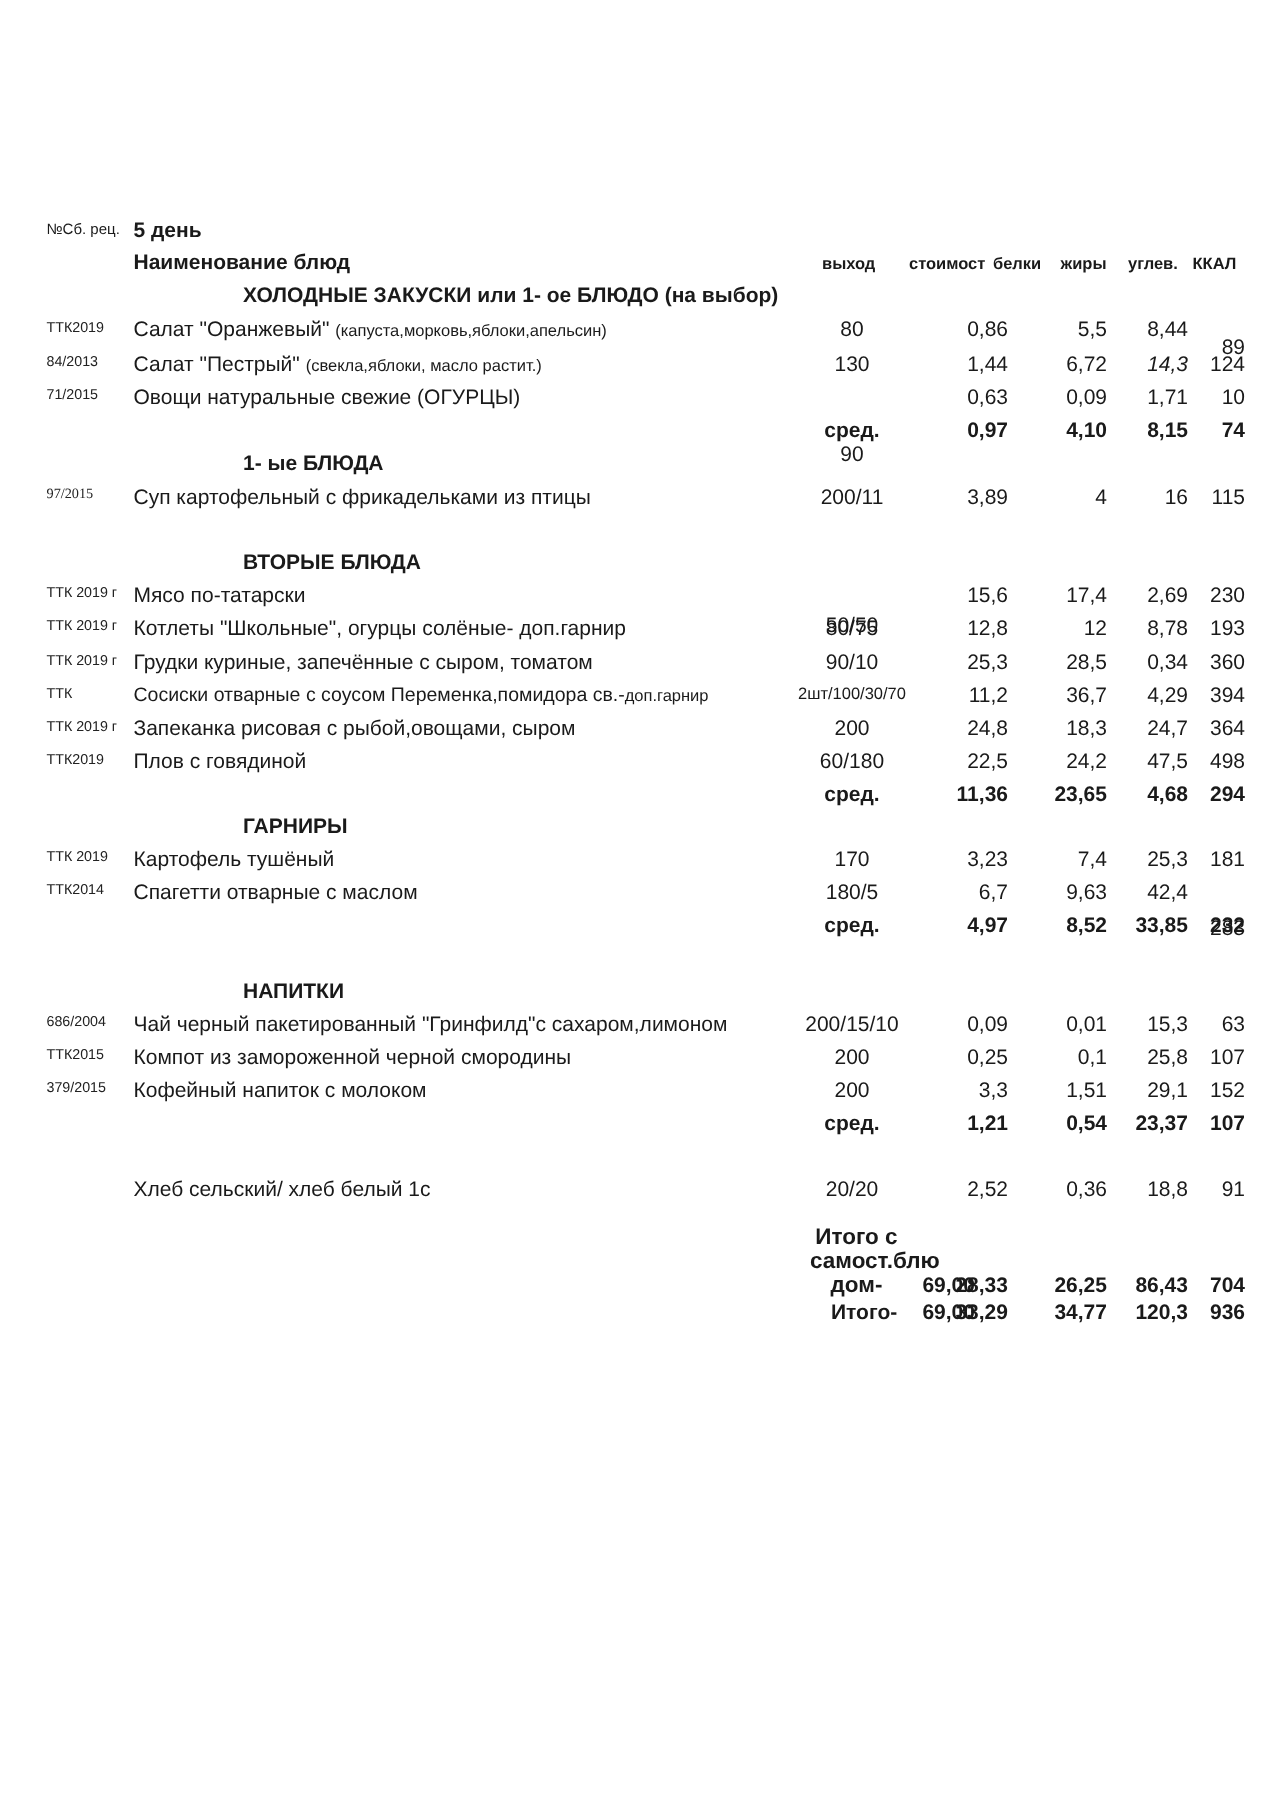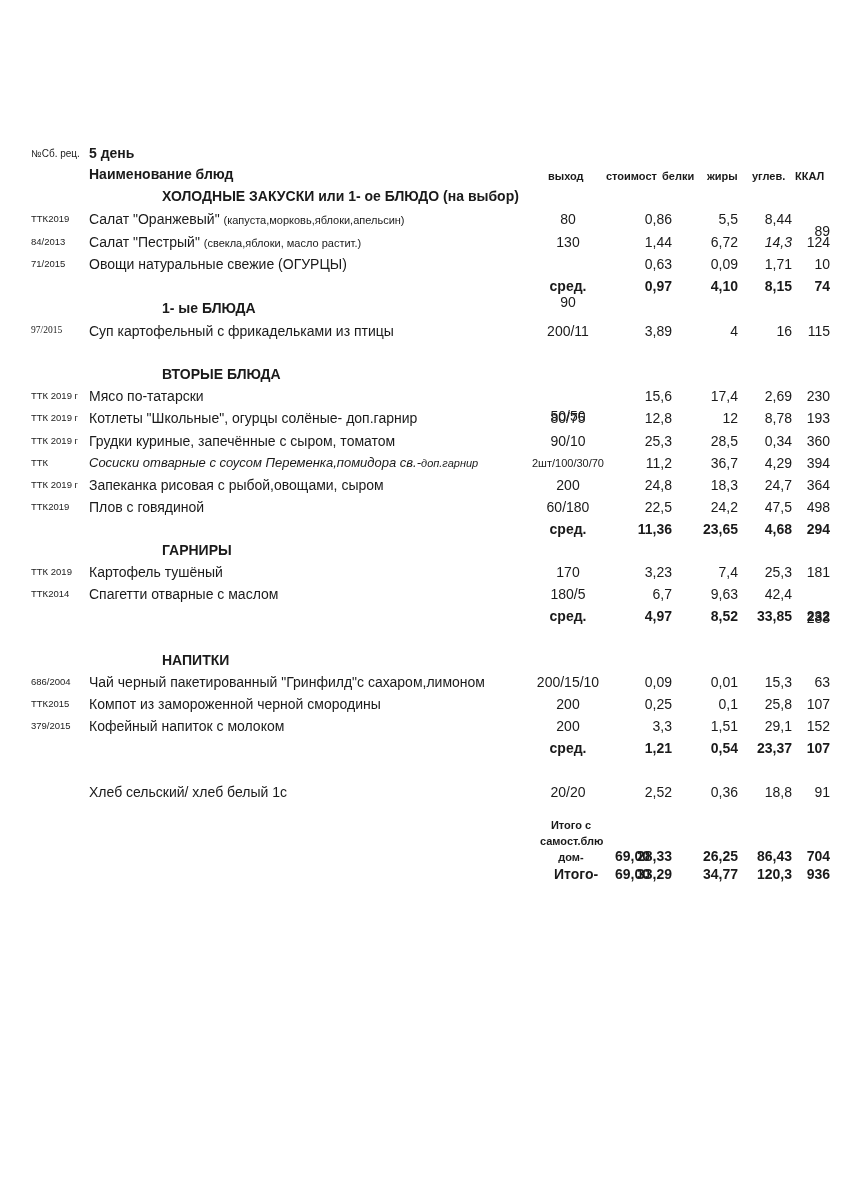--- a/index.html
+++ b/index.html
@@ -104,21 +104,21 @@
   <div class="ref" style="top:435px;">ТТК 2019 г</div>
   <div class="name" style="top:433px;">Грудки куриные, запечённые с сыром, томатом</div>
   <div class="out" style="top:433px;">90/10</div>
   <div class="c cbw" style="top:433px;">25,3</div>
   <div class="c cz" style="top:433px;">28,5</div>
   <div class="c cu" style="top:433px;">0,34</div>
   <div class="c ck" style="top:433px;">360</div>
 </div>
 <div>
   <div class="ref" style="top:457px;">ТТК</div>
-  <div class="name" style="top:455px;font-size:13px;font-style:italic;"><span>Сосиски отварные с соусом Переменка,помидора св.-</span><small>доп.гарнир</small></div>
+  <div class="name" style="top:455px;font-size:13px;"><span>Сосиски отварные с соусом Переменка,помидора св.-</span><small>доп.гарнир</small></div>
   <div class="out" style="top:457px;font-size:11px;">2шт/100/30/70</div>
   <div class="c cbw" style="top:455px;">11,2</div>
   <div class="c cz" style="top:455px;">36,7</div>
   <div class="c cu" style="top:455px;">4,29</div>
   <div class="c ck" style="top:455px;">394</div>
 </div>
 <div>
   <div class="ref" style="top:479px;">ТТК 2019 г</div>
   <div class="name" style="top:477px;">Запеканка рисовая с рыбой,овощами, сыром</div>
   <div class="out" style="top:477px;">200</div>
@@ -210,21 +210,21 @@
 <div>
   <div class="name" style="top:784px;">Хлеб сельский/ хлеб белый 1с</div>
   <div class="out" style="top:784px;">20/20</div>
   <div class="c cbw" style="top:784px;">2,52</div>
   <div class="c cz" style="top:784px;">0,36</div>
   <div class="c cu" style="top:784px;">18,8</div>
   <div class="c ck" style="top:784px;">91</div>
 </div>
 
 <div>
-  <div class="abs b" style="left:540px;top:817px;font-size:11px;width:62px;text-align:center;line-height:16px;">
+  <div class="abs b" style="left:540px;top:817px;font-size:15px;width:62px;text-align:center;line-height:16px;">
     <div>Итого с</div>
     <div>самост.блю</div>
     <div>дом-</div>
   </div>
   <div class="c b cs" style="top:848px;">69,00</div>
   <div class="c cbw b" style="top:848px;">28,33</div>
   <div class="c cz b" style="top:848px;">26,25</div>
   <div class="c cu b" style="top:848px;">86,43</div>
   <div class="c ck b" style="top:848px;">704</div>
 </div>

